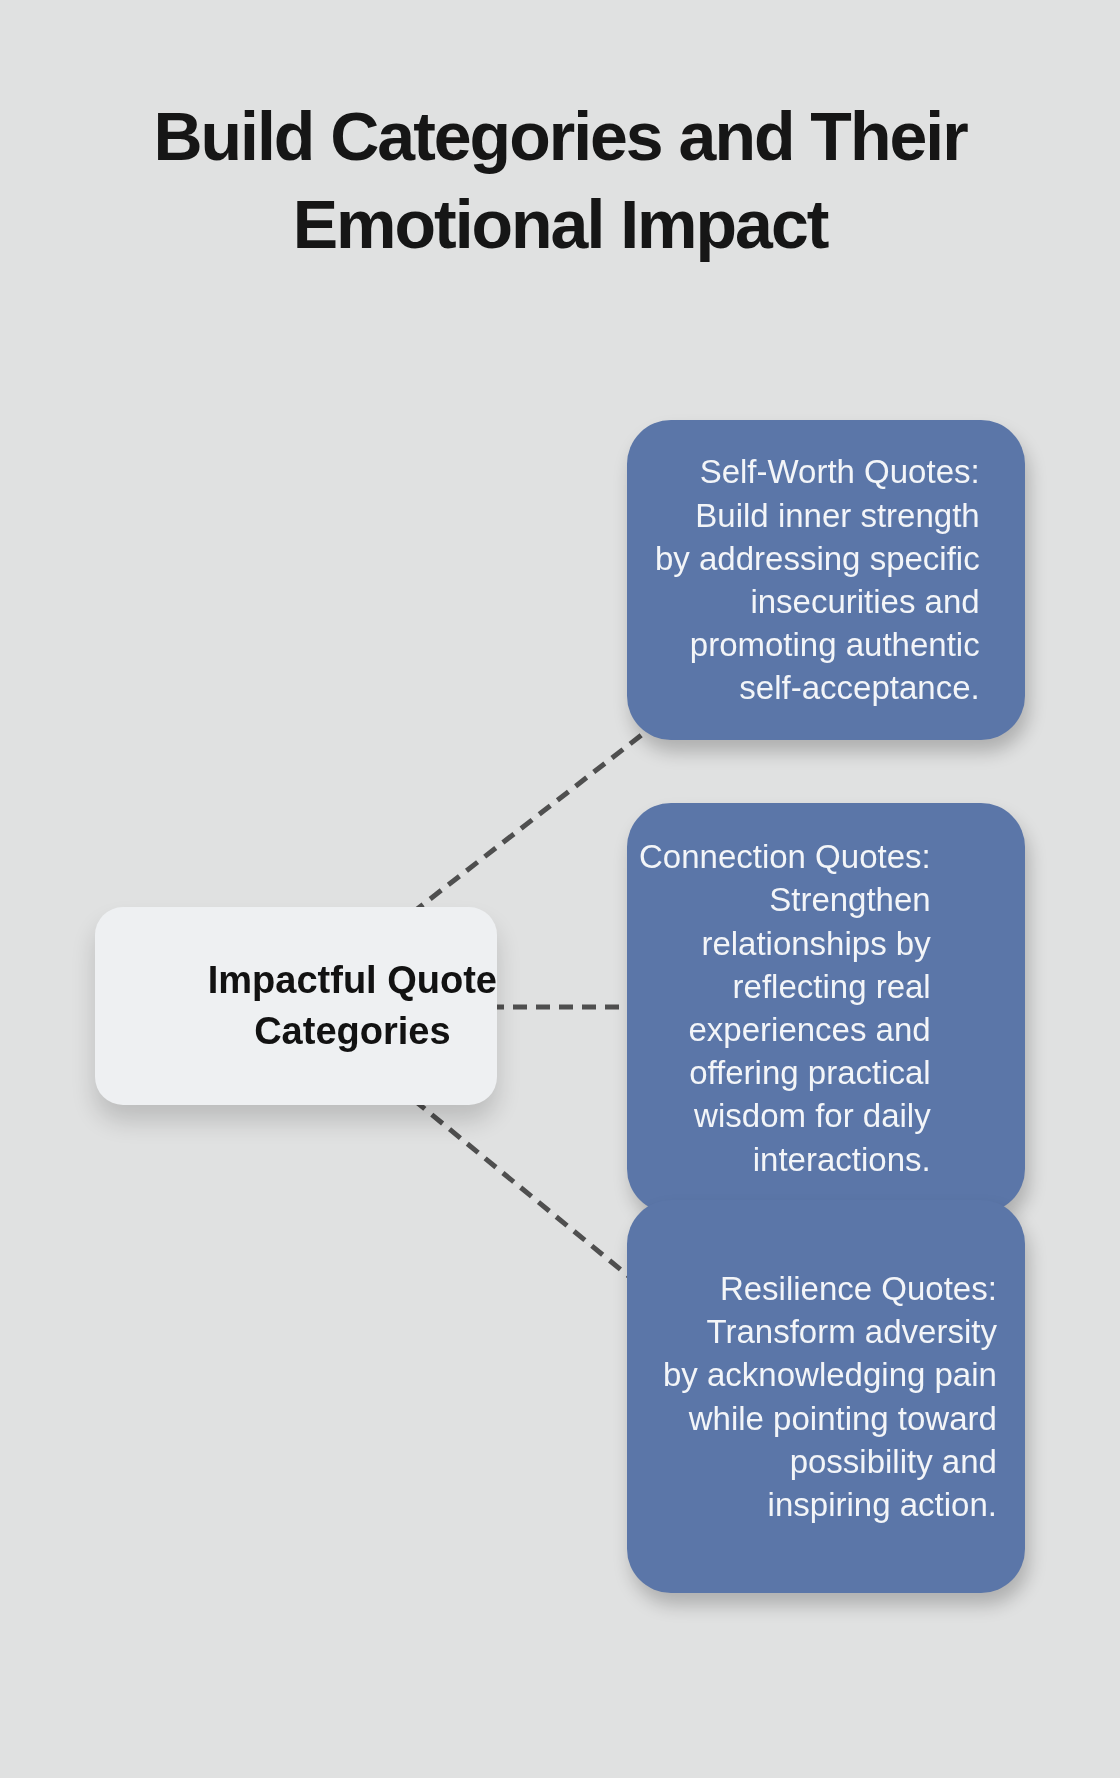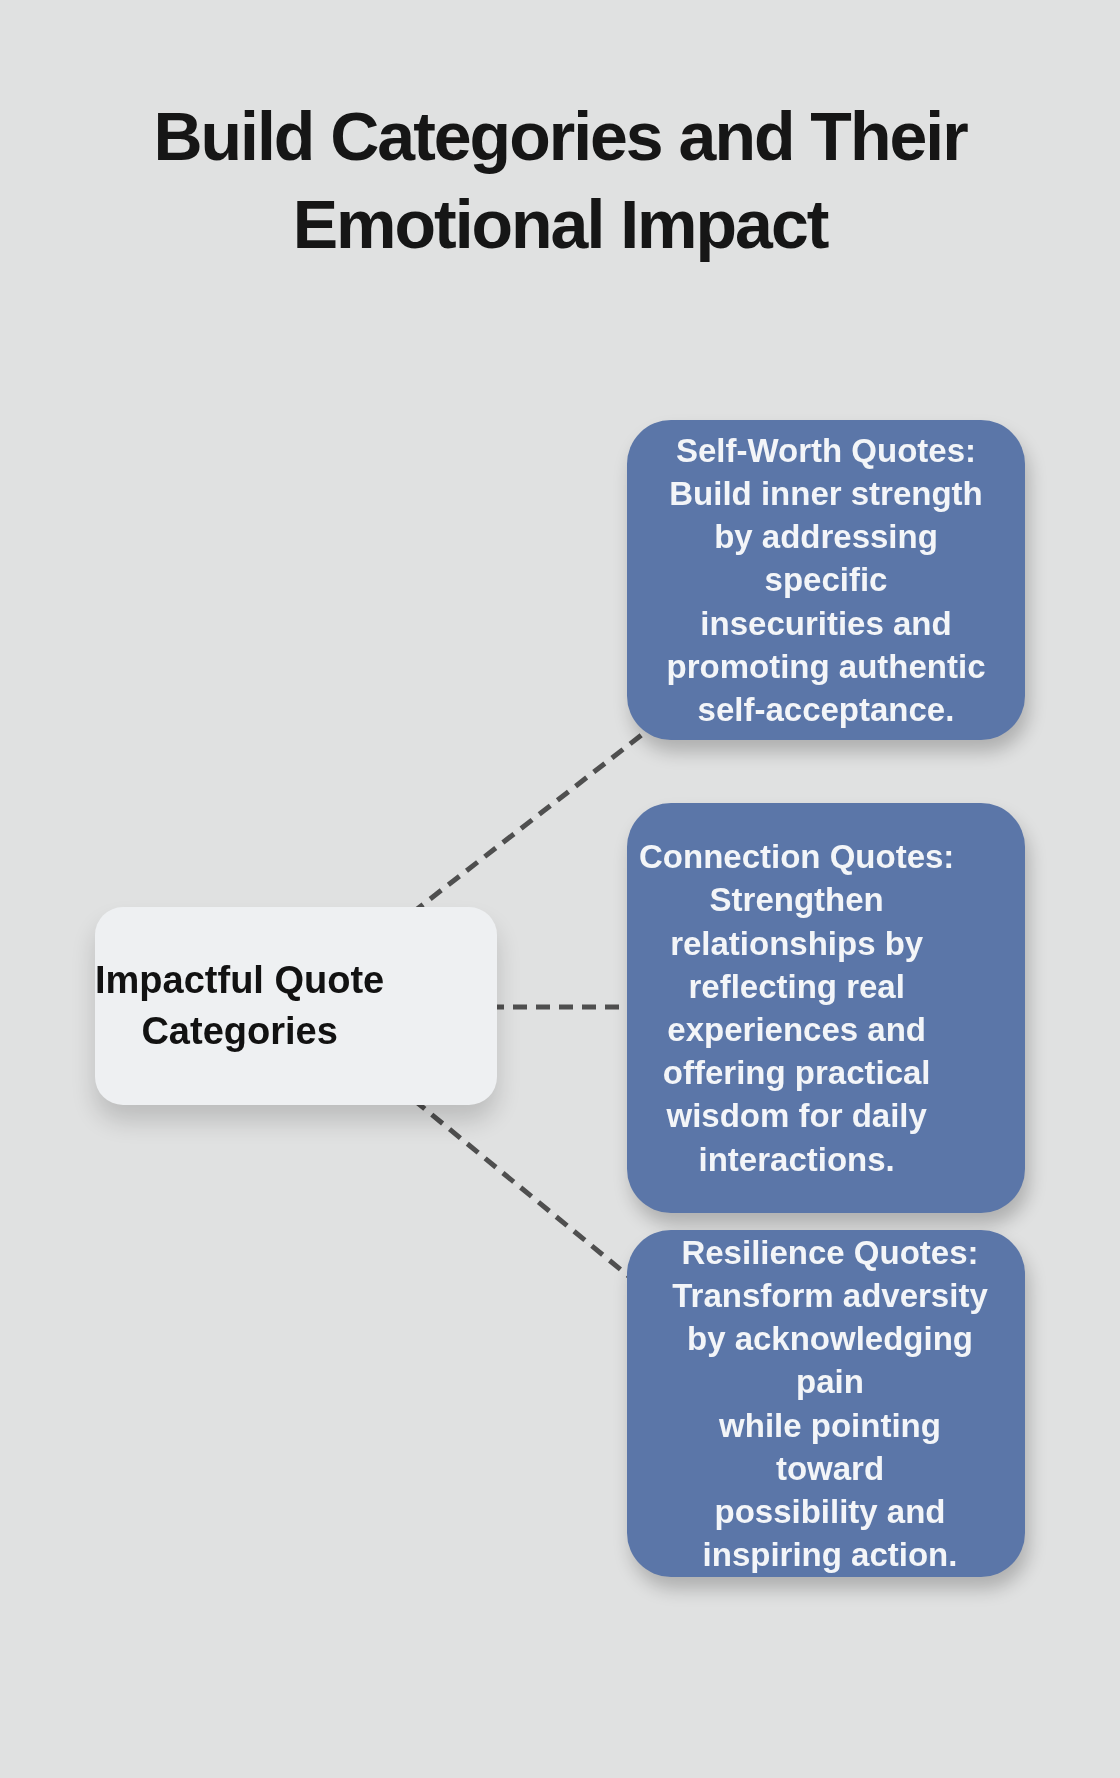--- a/index.html
+++ b/index.html
@@ -42,21 +42,21 @@
     position: absolute;
     left: 95px;
     top: 907px;
     width: 402px;
     height: 198px;
     background: var(--node-fill, #eef0f2);
     border-radius: 28px;
     box-shadow: 0 16px 24px rgba(0,0,0,0.16);
     display: flex;
     align-items: center;
-    justify-content: flex-start;
+    justify-content: flex-end;
   }
   .node-center .node-label {
     font-size: 38px;
     font-weight: 700;
     line-height: 1.35;
     color: #121212;
     text-align: center;
     white-space: pre-line;
   }
   .branch {
@@ -66,29 +66,29 @@
     background: var(--accent, #5b76a8);
     border-radius: 44px;
     box-shadow: 4px 12px 18px rgba(0,0,0,0.22);
     box-sizing: border-box;
     display: flex;
     align-items: center;
     padding: 24px 28px;
   }
   .branch .branch-label {
     font-size: 33px;
-    font-weight: 700;
+    font-weight: 400;
     line-height: 1.31;
     color: var(--branch-text, #f3f5f8);
-    text-align: center;
+    text-align: right;
     white-space: pre-line;
   }
   .branch-1 { top: 420px;  height: 320px; }
   .branch-2 { top: 803px;  height: 410px; padding-left: 12px; }
-  .branch-3 { top: 1230px; height: 347px; padding-left: 36px; }
+  .branch-3 { top: 1200px; height: 393px; padding-left: 36px; }
 </style>
 </head>
 <body>
 
 <div class="canvas">
 
   <h1 class="title">Build Categories and Their
 Emotional Impact</h1>
 
   <svg class="connectors" viewBox="0 0 1120 1778" xmlns="http://www.w3.org/2000/svg">

